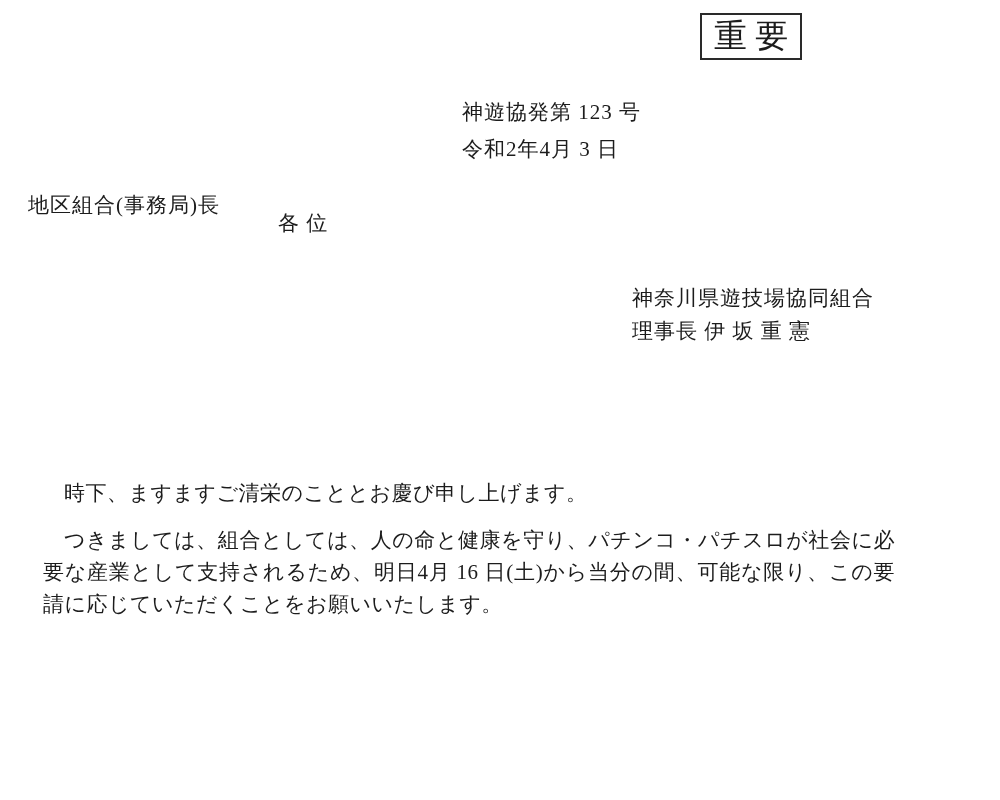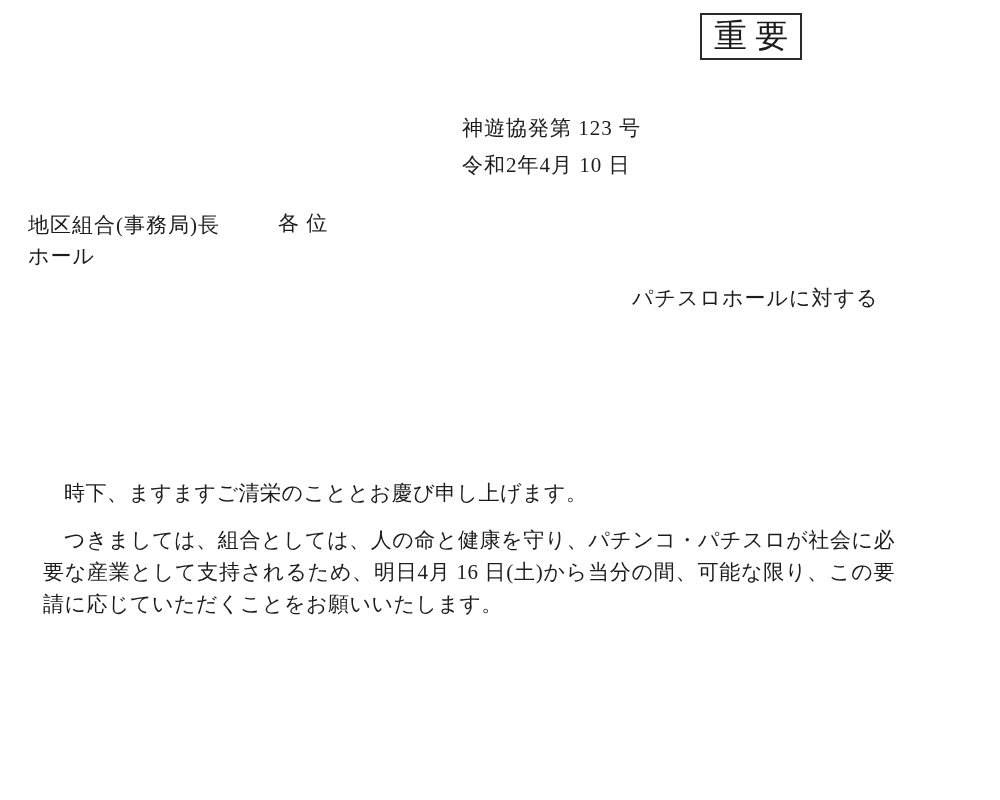--- a/index.html
+++ b/index.html
@@ -34,36 +34,35 @@
     justify-content: center;
     font-size: 33px;
     font-weight: 500;
     letter-spacing: 0px;
     white-space: nowrap;
   }
   
   .doc-meta {
     position: absolute;
     left: 462px;
-    top: 110px;
+    top: 94px;
     font-size: 21px;
     line-height: 37px;
     letter-spacing: 1px;
     white-space: nowrap;
   }
   
   .recipient {
     position: absolute;
     left: 28px;
     top: 190px;
     font-size: 21px;
     line-height: 31px;
     letter-spacing: 1px;
     white-space: nowrap;
-    margin-top: 20px;
   }
   .honorific {
     position: absolute;
     left: 278px;
     top: 209px;
     font-size: 21px;
     letter-spacing: 1px;
     white-space: nowrap;
   }
   
@@ -116,31 +115,31 @@
 <body>
 
 <div class="page">
 
   <div class="stamps">
     <div class="stamp">重 要</div>
   </div>
 
   <div class="doc-meta">
     <div>神遊協発第 123 号</div>
-    <div>令和2年4月 10 日</div>
+    <div>令和2年4月 3 日</div>
   </div>
 
   <div class="recipient">
     <div>地区組合(事務局)長</div>
-    <div>ホール</div>
   </div>
   <div class="honorific">各 位</div>
 
   <div class="sender">
-    <div>パチスロホールに対する</div>
+    <div>神奈川県遊技場協同組合</div>
+    <div>理事長 伊 坂 重 憲</div>
   </div>
 
 
   <div class="body-text">
     <p>時下、ますますご清栄のこととお慶び申し上げます。</p>
     <p>つきましては、組合としては、人の命と健康を守り、パチンコ・パチスロが社会に必要な産業として支持されるため、明日4月 16 日(土)から当分の間、可能な限り、この要請に応じていただくことをお願いいたします。</p>
   </div>
 
   <div class="closing">以上</div>
 

